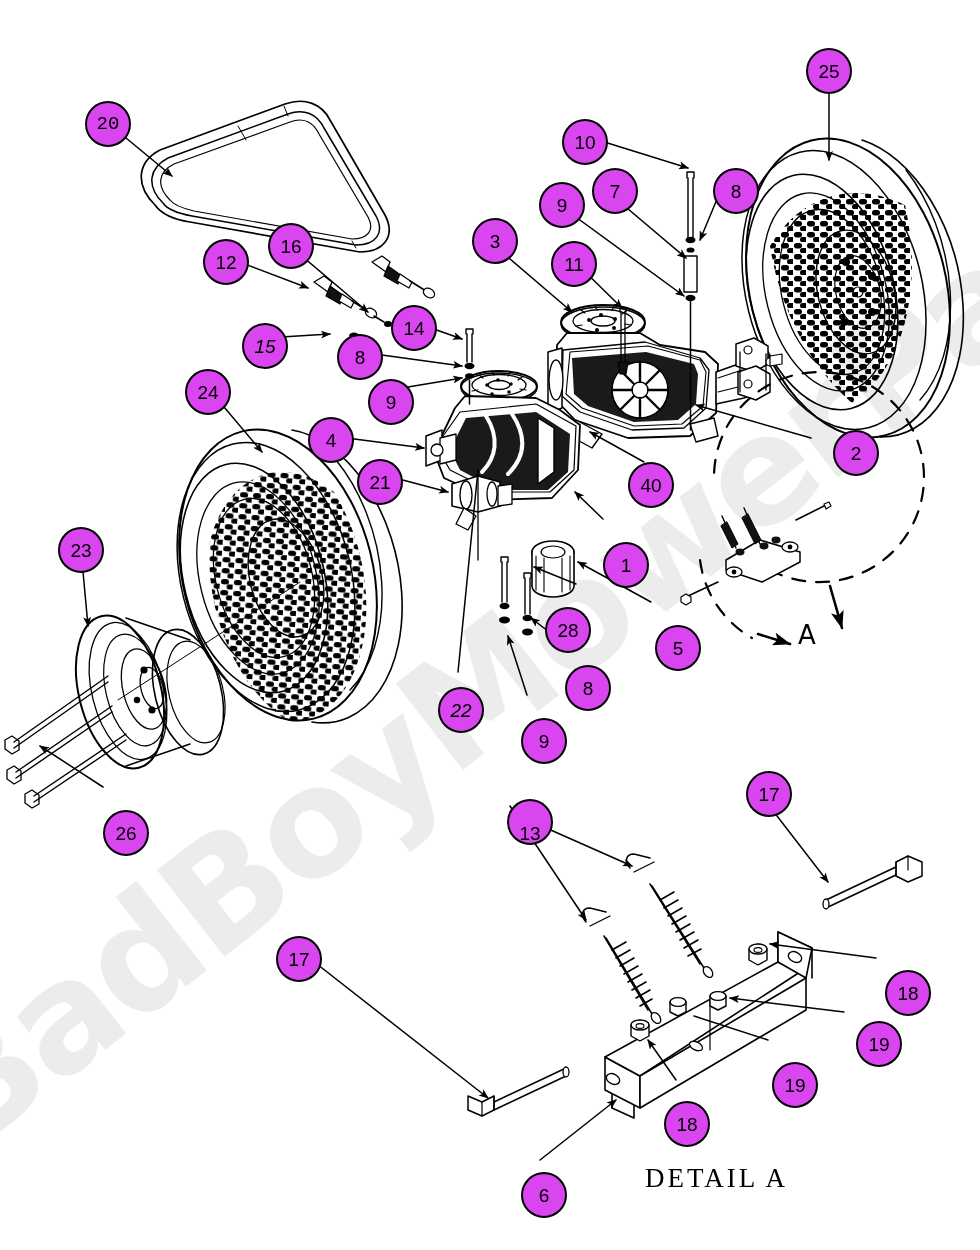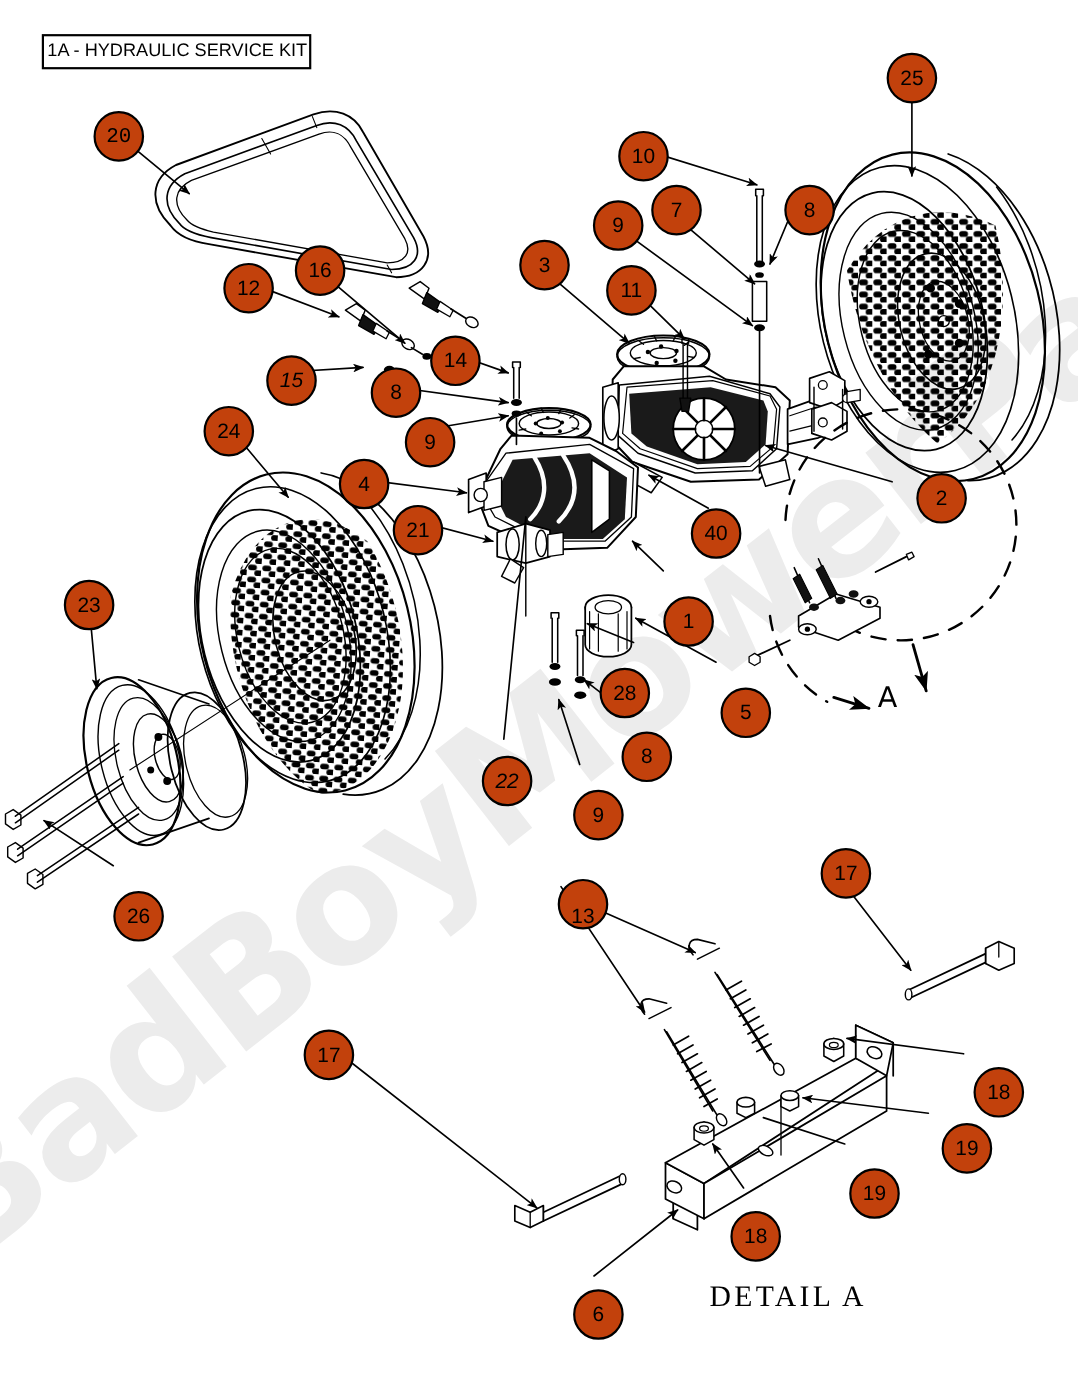--- a/index.html
+++ b/index.html
@@ -47,21 +47,21 @@
   .section-letter{
       position:absolute;z-index:4;
       font-family:"DejaVu Sans",sans-serif;
       font-size:26px;white-space:nowrap;
   }
 
   
   .balloon{
       position:absolute;z-index:5;
       border:2px solid #000;border-radius:50%;
-      background:#c2410c;
+      background:#d946ef;
       display:flex;align-items:center;justify-content:center;
       font-size:19px;line-height:1;
       box-sizing:border-box;
   }
 </style>
 </head>
 <body>
 
 <div id="stage">
 
@@ -500,21 +500,20 @@
         <path d="M768,1040 L694,1016"></path>
 
         <path d="M676,1080 L648,1040" marker-end="url(#ah)"></path>
 
         <path d="M540,1160 L616,1100" marker-end="url(#ah)"></path>
       </g>
     </g>
   </svg>
 
 
-  <div class="kit-box" style="left:38px; top:31px;">1A - HYDRAULIC SERVICE KIT</div>
 
   <div class="detail-label" style="left:645px; top:1163px;">DETAIL  A</div>
 
   <div class="section-letter" style="left:798px; top:620px;">A</div>
 
   <div id="balloons">
       <div class="balloon" style="left: 806px; top: 48px; width: 46px; height: 46px;">
         <span>25</span>
       </div>
       <div class="balloon" style="left: 85px; top: 101px; width: 46px; height: 46px; font-family: Liberation Mono, monospace;">

